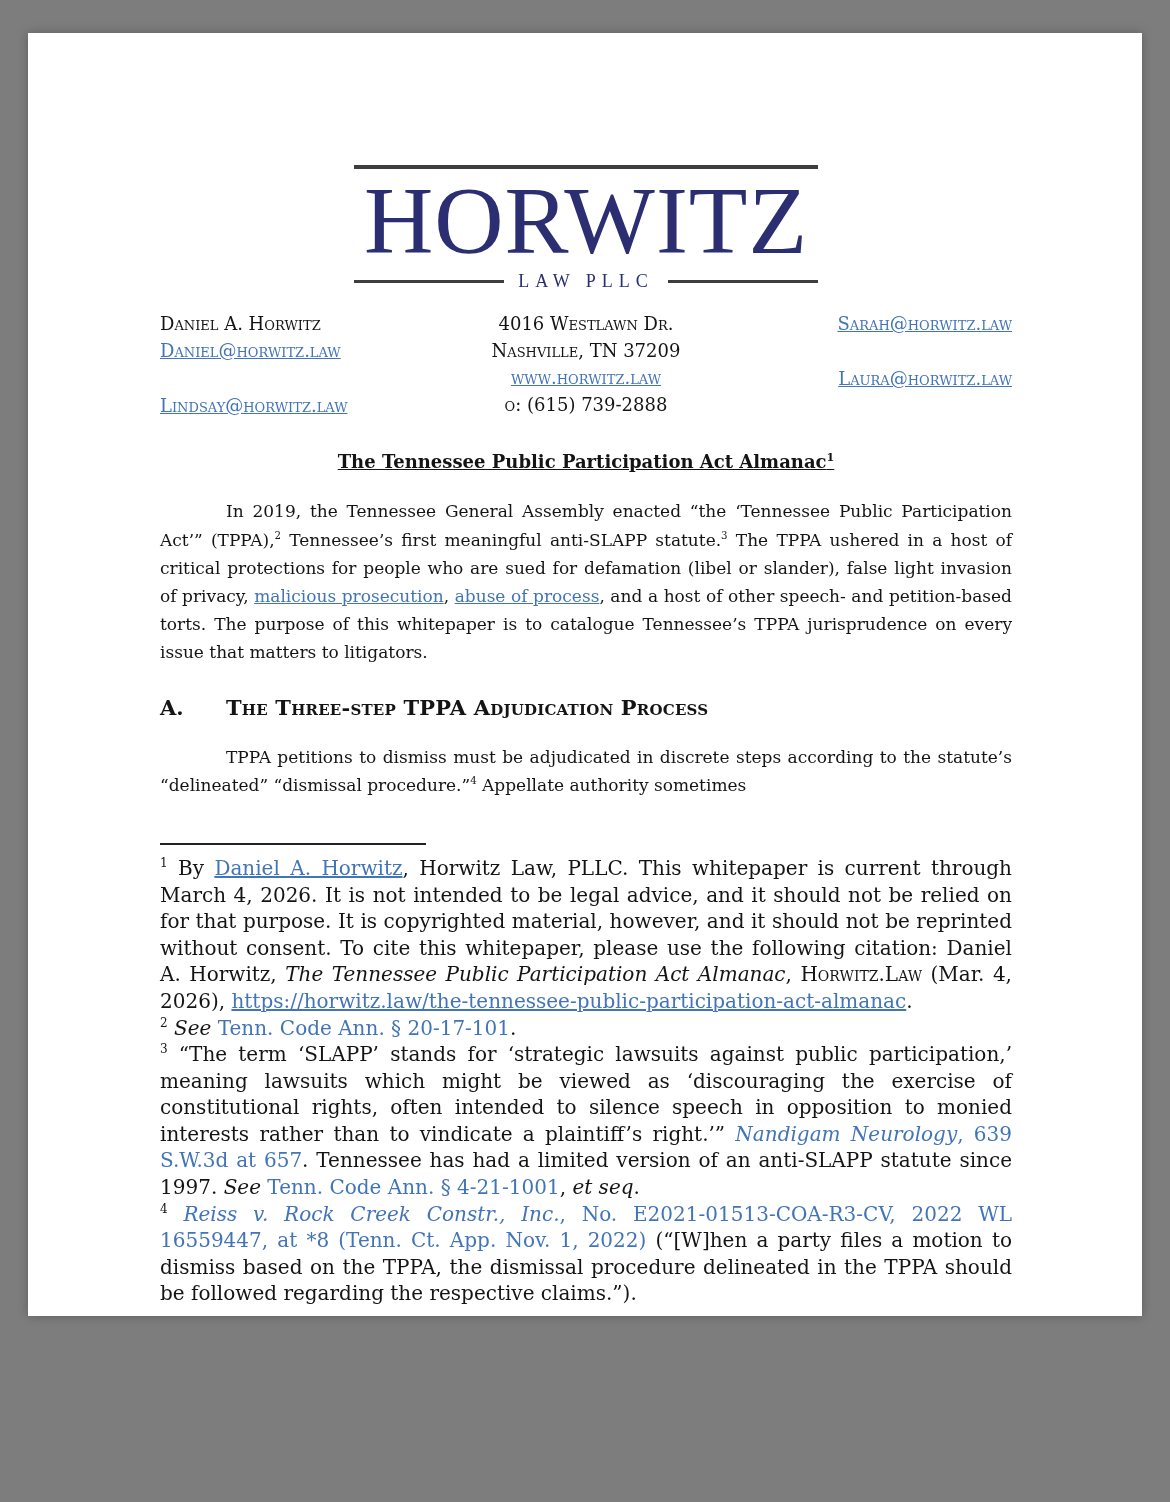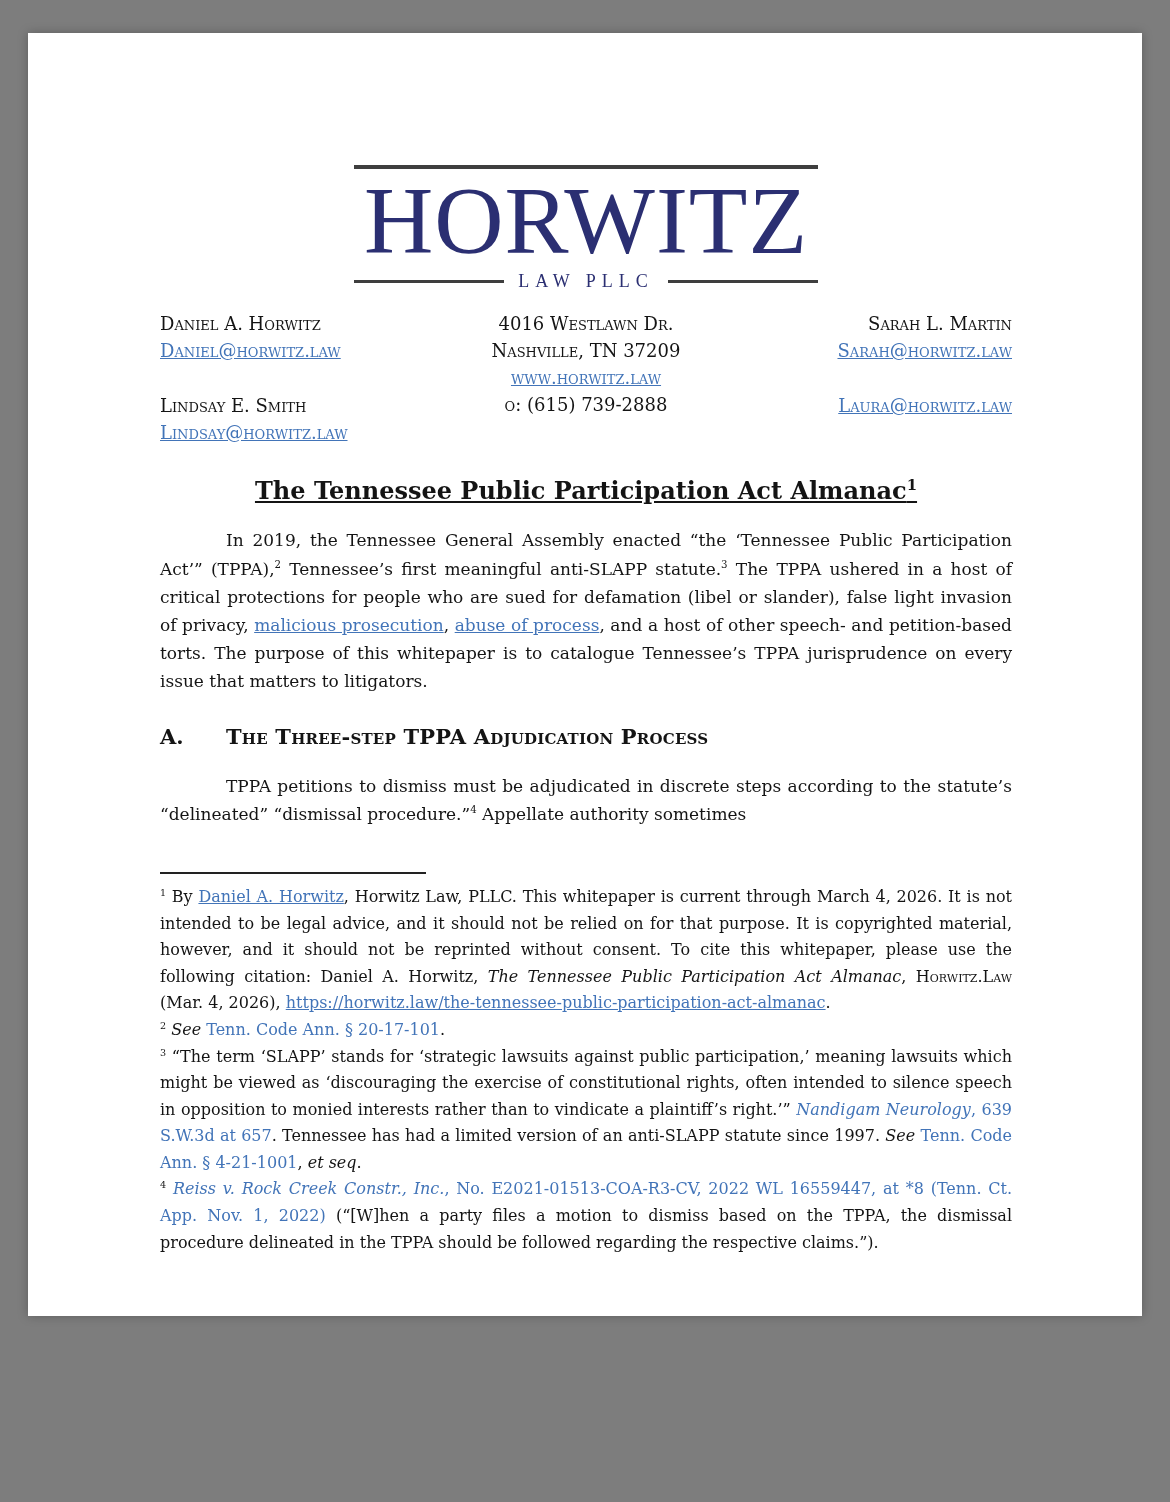--- a/index.html
+++ b/index.html
@@ -59,21 +59,21 @@
   }
   .col-left{text-align:left;}
   .col-center{text-align:center;}
   .col-right{text-align:right;}
   .attorney-group2{margin-top:28px;}
   .contact-link{color:var(--link);text-decoration:underline;}
   
   .doc-title{
     text-align:center;
     margin-top:24px;
-    font-size:24px;
+    font-size:18px;
     font-weight:bold;
     line-height:30px;
   }
   .doc-title .tu{text-decoration:underline;}
   .doc-title sup{font-size:.62em;}
   .para{
     font-size:17px;
     line-height:28.2px;
     text-align:justify;
   }
@@ -88,21 +88,21 @@
   .sec-letter{display:inline-block;width:66px;}
   .sec-title{font-variant:small-caps;letter-spacing:.2px;}
   
   .footnote-sep{
     margin-top:44px;
     width:266px;
     border-top:2px solid #222;
   }
   .footnotes{
     margin-top:10px;
-    font-size:16px;
+    font-size:20px;
     line-height:26.6px;
     text-align:justify;
   }
   
   .seg-plain{}
   .seg-sup{vertical-align:super;font-size:.6em;line-height:0;}
   .seg-italic{font-style:italic;}
   .seg-sc{font-variant:small-caps;}
   .seg-link{color:var(--link);text-decoration:none;cursor:pointer;}
   .seg-linku{color:var(--link);text-decoration:underline;cursor:pointer;}
@@ -124,33 +124,31 @@
     </div>
   </div>
 
   <div class="contacts">
     <div class="col-left">
       <div class="attorney-group">
         <div>Daniel A. Horwitz</div>
         <a class="contact-link">Daniel@horwitz.law</a>
       </div>
       <div class="attorney-group2">
-        <div>Lindsay E. Smith</div>
         <a class="contact-link">Lindsay@horwitz.law</a>
       </div>
     </div>
     <div class="col-center">
       <div>4016 Westlawn Dr.</div>
       <div>Nashville, TN 37209</div>
       <div><a class="contact-link">www.horwitz.law</a></div>
       <div>o: (615) 739-2888</div>
     </div>
     <div class="col-right">
       <div class="attorney-group">
-        <div>Sarah L. Martin</div>
         <a class="contact-link">Sarah@horwitz.law</a>
       </div>
       <div class="attorney-group2">
         <a class="contact-link">Laura@horwitz.law</a>
       </div>
     </div>
   </div>
 
   <div class="doc-title">
     <span class="tu"><span>The Tennessee Public Participation Act Almanac</span><sup>1</sup></span>

